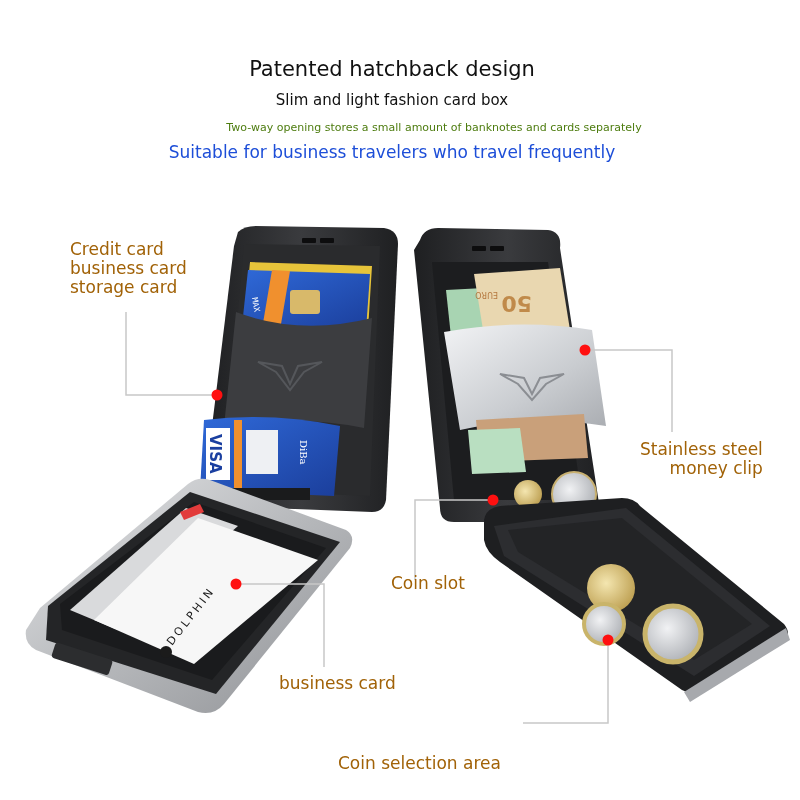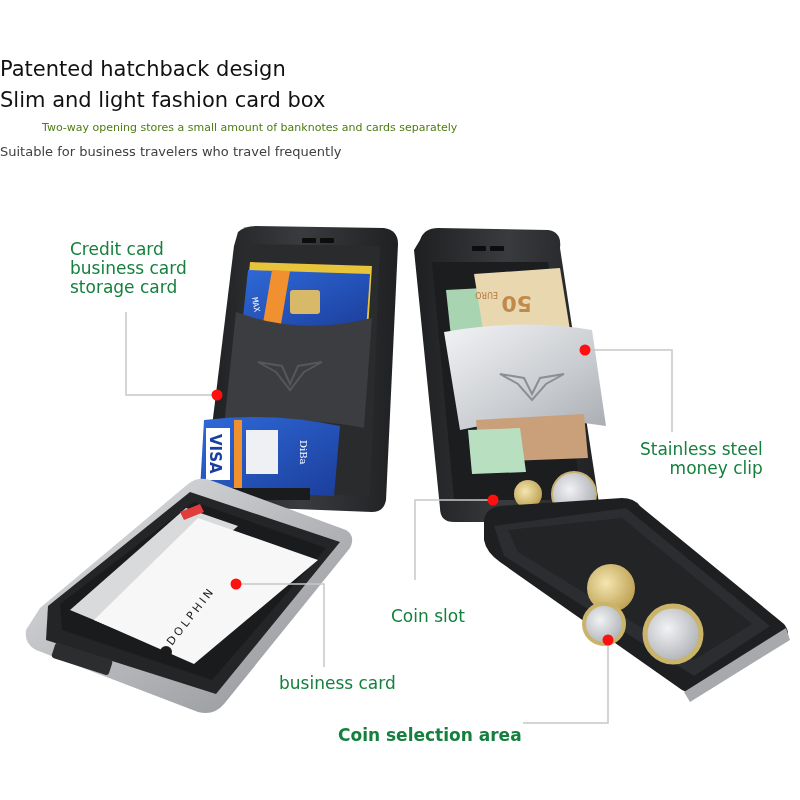--- a/index.html
+++ b/index.html
@@ -1,29 +1,29 @@
 <!DOCTYPE html>
 <html><head>
   <meta charset="utf-8">
   <style>
     html, body { margin: 0; padding: 0; background: #ffffff; }
     body { width: 800px; height: 800px; position: relative; overflow: hidden; font-family: "DejaVu Sans", sans-serif; color: #111; }
-    .headline { position: absolute; left: 0; width: 784px; }
+    .headline { position: absolute; left: 0; width: 784px; text-align: center; }
     .h1 { top: 55px; font-size: 21px; line-height: 28px; }
-    .h2 { top: 86px; font-size: 21px; line-height: 28px; }
+    .h2 { top: 86px; font-size: 15px; line-height: 28px; }
     .sub1 { top: 117px; font-size: 11px; line-height: 22px; color: #4d7c0f; padding-left: 42px; }
-    .sub2 { top: 141px; font-size: 13px; line-height: 22px; color: #404040; }
-    .label { position: absolute; font-size: 17px; line-height: 19px; color: #15803d; white-space: nowrap; }
+    .sub2 { top: 141px; font-size: 17px; line-height: 22px; color: #1d4ed8; }
+    .label { position: absolute; font-size: 17px; line-height: 19px; color: #a16207; white-space: nowrap; }
     .lbl-credit { left: 70px; top: 240px; }
     .lbl-credit span { display: block; }
     .lbl-clip { left: 640px; top: 440px; text-align: right; }
     .lbl-clip span { display: block; }
-    .lbl-coinslot { left: 391px; top: 607px; }
+    .lbl-coinslot { left: 391px; top: 574px; }
     .lbl-bizcard { left: 279px; top: 674px; }
-    .lbl-coinsel { left: 338px; top: 726px; font-weight: bold; }
+    .lbl-coinsel { left: 338px; top: 754px; }
     svg.scene { position: absolute; left: 0; top: 0; }
   </style>
 </head>
 <body>
 
 <div class="headline h1">Patented hatchback design</div>
 <div class="headline h2">Slim and light fashion card box</div>
 <div class="headline sub1">Two-way opening stores a small amount of banknotes and cards separately</div>
 <div class="headline sub2">Suitable for business travelers who travel frequently</div>
 

